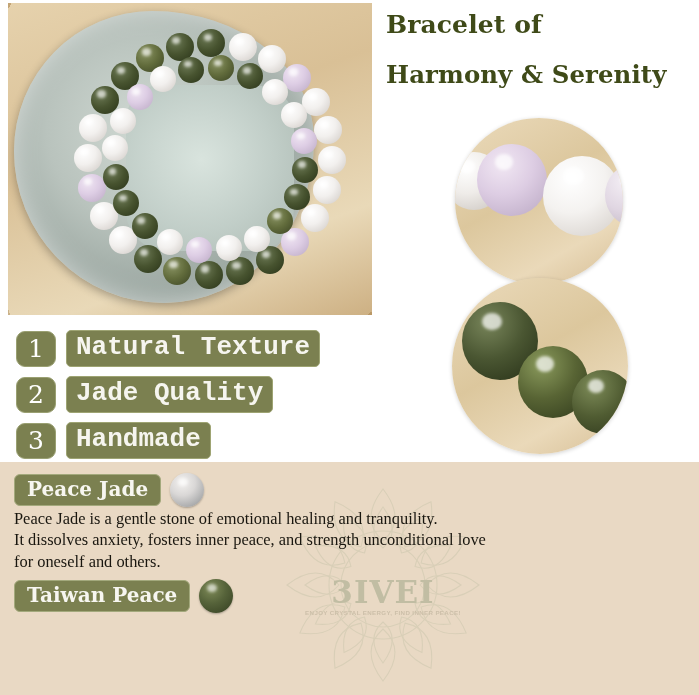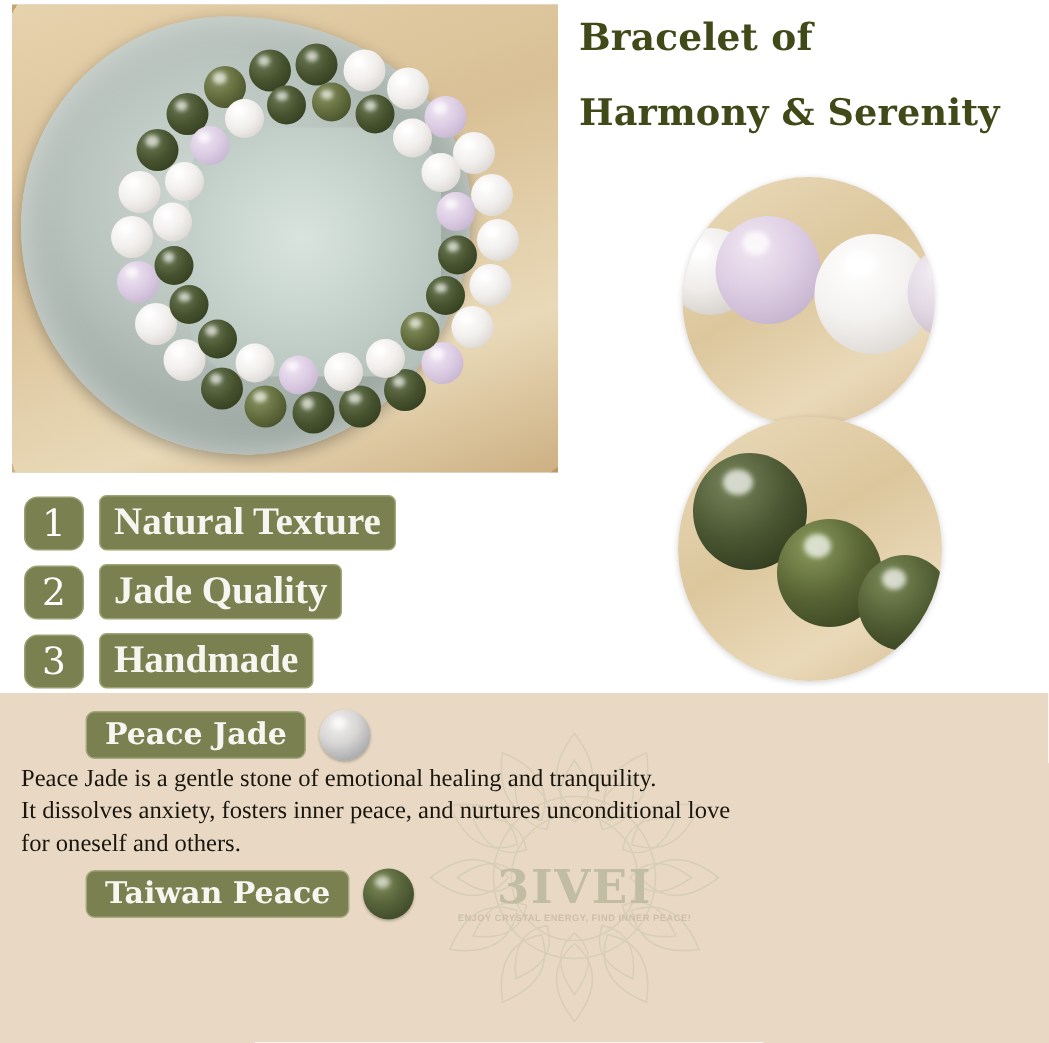--- a/index.html
+++ b/index.html
@@ -85,21 +85,21 @@
   .feature-row { display:flex; align-items:center; height:43px; margin-bottom:3px; }
   .num-badge {
     width:40px; height:36px; border-radius:9px; background:#7b8050;
     color:#ffffff; font-family:"DejaVu Serif", serif; font-size:25px;
     display:flex; align-items:center; justify-content:center; flex:0 0 auto;
     border:1.5px solid #9aa072;
   }
   .feature-pill {
     margin-left:10px; background:#7b8050; border:1.5px solid #9ea473;
     border-radius:5px; padding:1px 9px 3px 9px;
-    color:#f6f5ef; font-family:Liberation Serif, serif; font-weight:bold;
+    color:#f6f5ef; font-family:Liberation Mono, monospace; font-weight:bold;
     font-size:26px; line-height:1.22; white-space:nowrap;
   }
 
   
   #info-panel {
     position:absolute; left:0; top:462px; width:699px; height:233px;
     background:#e9d9c4; overflow:hidden;
   }
 
   
@@ -121,21 +121,21 @@
 
   .stone-block { position:absolute; left:14px; }
   #block-peace { top:12px; }
   #block-taiwan { top:118px; }
 
   .stone-head { display:flex; align-items:center; height:32px; }
   .stone-badge {
     background:#7b8050; border:1.5px solid #a3a97c; border-radius:6px;
     padding:1px 12px 3px 12px; color:#f7f6f0;
     font-family:"DejaVu Serif", serif; font-weight:bold; font-size:20px;
-    line-height:1.3; white-space:nowrap;margin-left:43px;
+    line-height:1.3; white-space:nowrap;
   }
   .stone-bead {
     width:34px; height:34px; border-radius:50%; margin-left:9px; flex:0 0 auto;
     box-shadow:0 1px 2px rgba(0,0,0,.28);
     position:relative;
   }
   .stone-bead::after{
     content:""; position:absolute; left:24%; top:14%; width:28%; height:24%;
     border-radius:50%; background:rgba(255,255,255,.62); filter:blur(1.6px);
   }
@@ -269,21 +269,21 @@
     <div id="wm-text">3IVEI</div>
     <div id="wm-tag">ENJOY CRYSTAL ENERGY, FIND INNER PEACE!</div>
   </div>
 
   <div class="stone-block" id="block-peace">
     <div class="stone-head">
       <div class="stone-badge">Peace Jade</div>
       <div class="stone-bead" id="bead-peace"></div>
     </div>
     <div class="stone-desc">Peace Jade is a gentle stone of emotional healing and tranquility.
-It dissolves anxiety, fosters inner peace, and nurtures unconditional love
+It dissolves anxiety, fosters inner peace, and strength unconditional love
 for oneself and others.</div>
   </div>
 
   <div class="stone-block" id="block-taiwan">
     <div class="stone-head">
       <div class="stone-badge">Taiwan Peace</div>
       <div class="stone-bead" id="bead-taiwan"></div>
     </div>
   </div>
 

